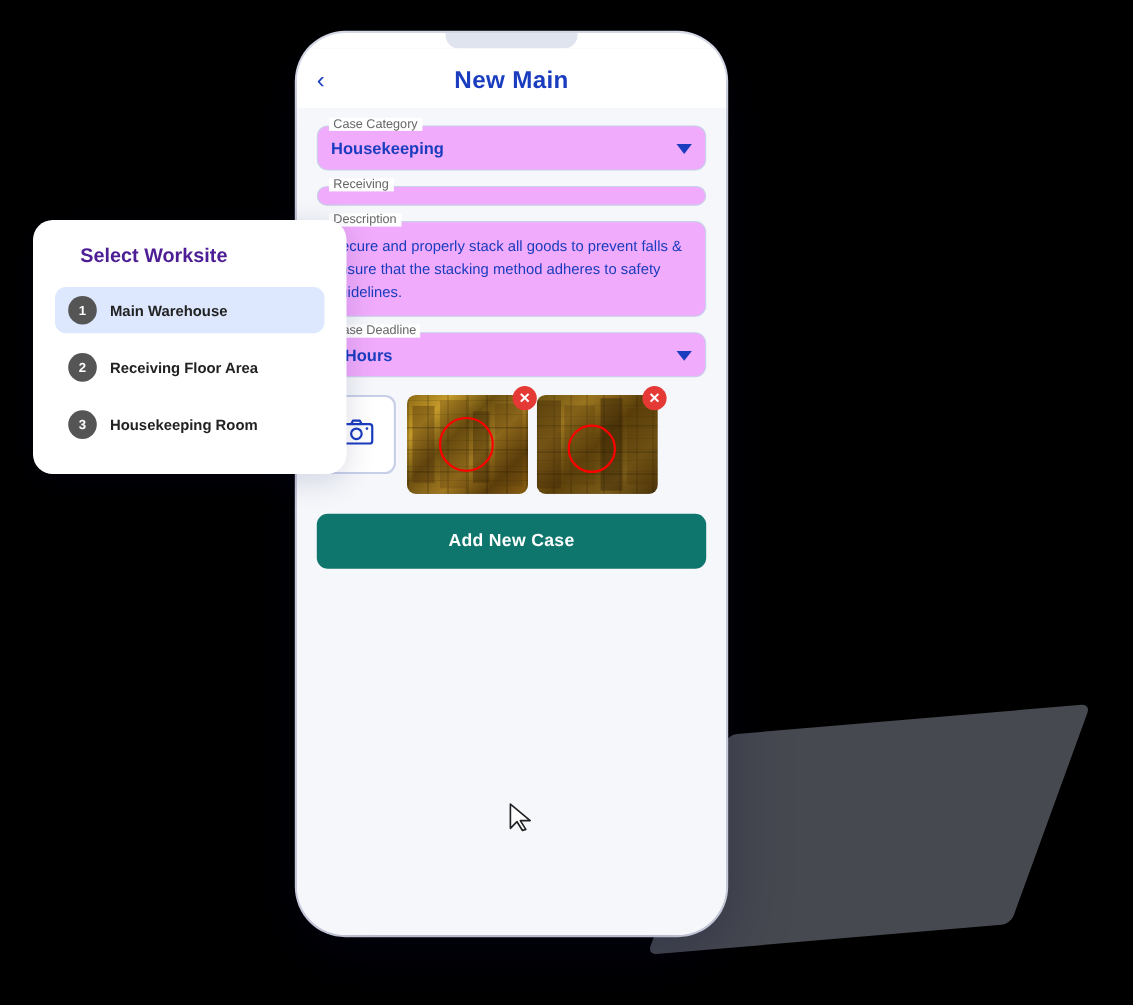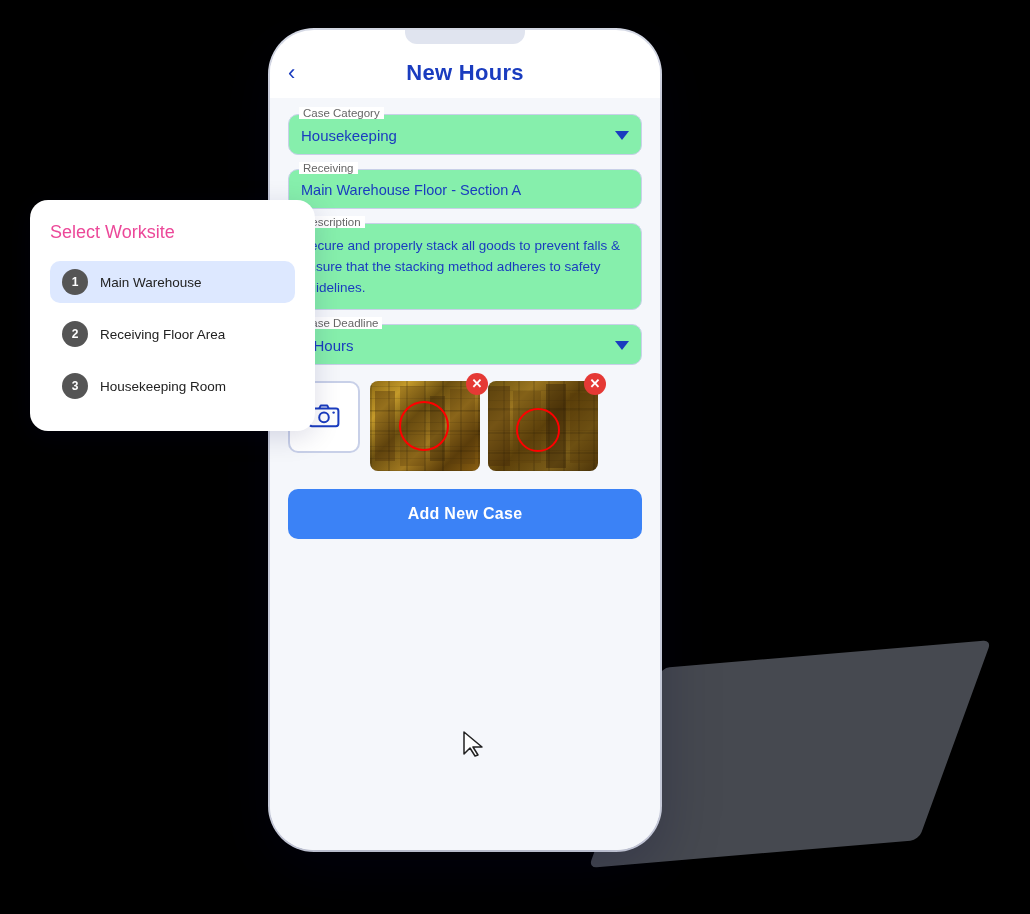--- a/index.html
+++ b/index.html
@@ -102,21 +102,21 @@
       padding: 16px 18px 20px;
       display: flex;
       flex-direction: column;
       gap: 14px;
     }
     .screen-content::-webkit-scrollbar { display: none; }
 
     
     .form-group {
       position: relative;
-      background: #86efac;
+      background: #f0abfc;
       border: 1.5px solid #c8d0e8;
       border-radius: 10px;
       padding: 6px 12px 10px;
     }
     .form-label {
       font-size: 11.5px;
       color: #666;
       background: #fff;
       position: absolute;
       top: -8px;
@@ -127,21 +127,21 @@
     .select-row {
       display: flex;
       align-items: center;
       justify-content: space-between;
       padding-top: 6px;
       cursor: pointer;
     }
     .select-value {
       color: #1a3cbf;
       font-size: 15px;
-      font-weight: 400;
+      font-weight: 700;
     }
     .chevron-down {
       width: 0; height: 0;
       border-left: 7px solid transparent;
       border-right: 7px solid transparent;
       border-top: 9px solid #1a3cbf;
     }
 
     .location-value {
       color: #1a3cbf;
@@ -244,21 +244,21 @@
       cursor: pointer;
       z-index: 10;
       color: #fff;
       font-size: 13px;
       font-weight: 700;
       line-height: 1;
     }
 
     
     .add-case-btn {
-      background: #3b82f6;
+      background: #0f766e;
       color: #fff;
       border: none;
       border-radius: 10px;
       padding: 16px;
       font-size: 16px;
       font-weight: 600;
       width: 100%;
       cursor: pointer;
       letter-spacing: 0.3px;
       margin-top: 4px;
@@ -281,24 +281,25 @@
       left: 30px;
       top: 200px;
       width: 285px;
       background: #fff;
       border-radius: 18px;
       box-shadow: 0 6px 28px rgba(0,0,80,0.14);
       padding: 22px 20px 24px;
       z-index: 5;
     }
     .worksite-title {
-      color: #ec4899;
+      color: #4c1d95;
       font-size: 18px;
-      font-weight: 400;
+      font-weight: 700;
       margin-bottom: 18px;
+      margin-left: 23px;
     }
     .worksite-list {
       display: flex;
       flex-direction: column;
       gap: 10px;
     }
     .worksite-item {
       display: flex;
       align-items: center;
       gap: 12px;
@@ -321,21 +322,21 @@
       font-size: 12px;
       font-weight: 700;
       flex-shrink: 0;
     }
     .worksite-item.active .worksite-num {
       background: #555;
     }
     .worksite-name {
       font-size: 13.5px;
       color: #222;
-      font-weight: 400;
+      font-weight: 700;
     }
   </style>
 </head>
 <body>
 
 <div class="scene">
 
   <div class="phone-shadow"></div>
 
   <div class="worksite-card">
@@ -359,36 +360,35 @@
 
     </div>
   </div>
 
   <div class="phone">
     <div class="phone-notch"></div>
     <div class="phone-screen">
 
       <div class="screen-header">
         <div class="back-btn">‹</div>
-        <div class="screen-title">New Hours</div>
+        <div class="screen-title">New Main</div>
       </div>
 
       <div class="screen-content">
 
         <div class="form-group">
           <span class="form-label">Case Category</span>
           <div class="select-row">
             <span class="select-value">Housekeeping</span>
             <div class="chevron-down"></div>
           </div>
         </div>
 
         <div class="form-group">
           <span class="form-label">Receiving</span>
-          <div class="location-value">Main Warehouse Floor - Section A</div>
         </div>
 
         <div class="form-group">
           <span class="form-label">Description</span>
           <div class="description-text">Secure and properly stack all goods to prevent falls &amp; ensure that the stacking method adheres to safety guidelines.</div>
         </div>
 
         <div class="form-group">
           <span class="form-label">Case Deadline</span>
           <div class="select-row">

